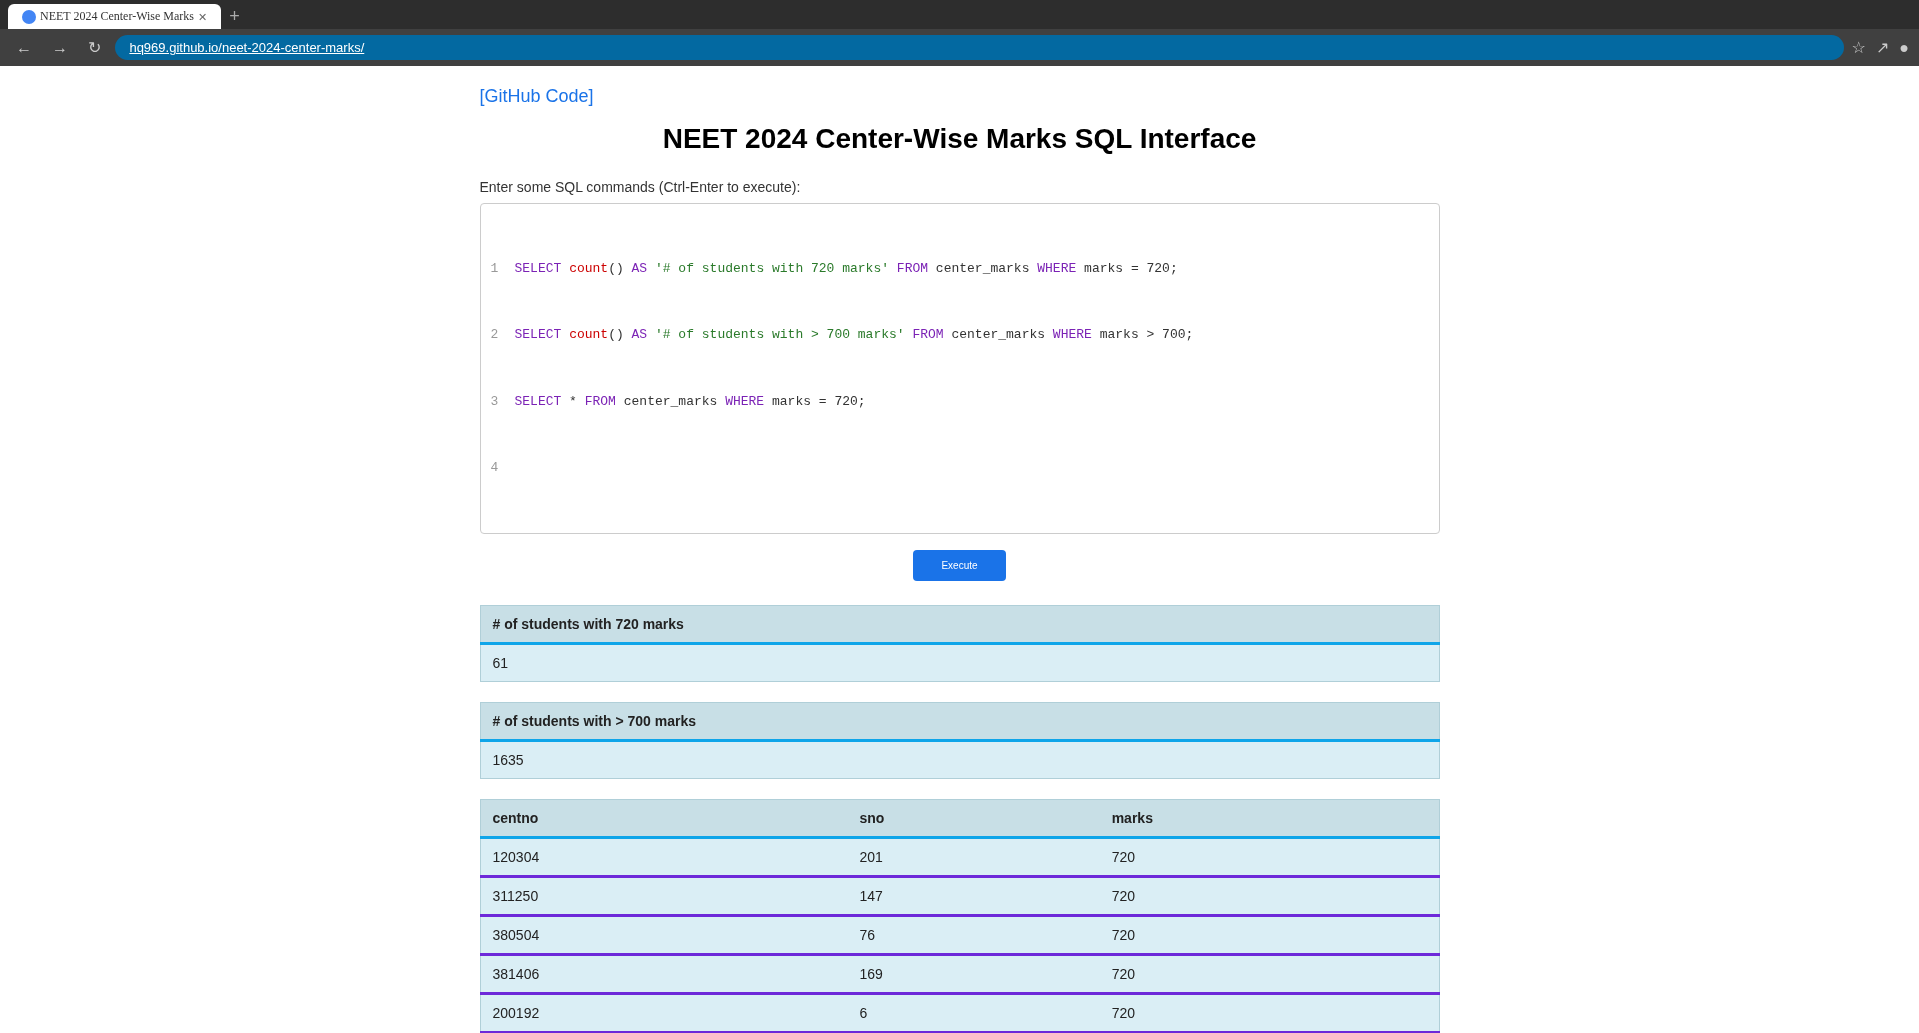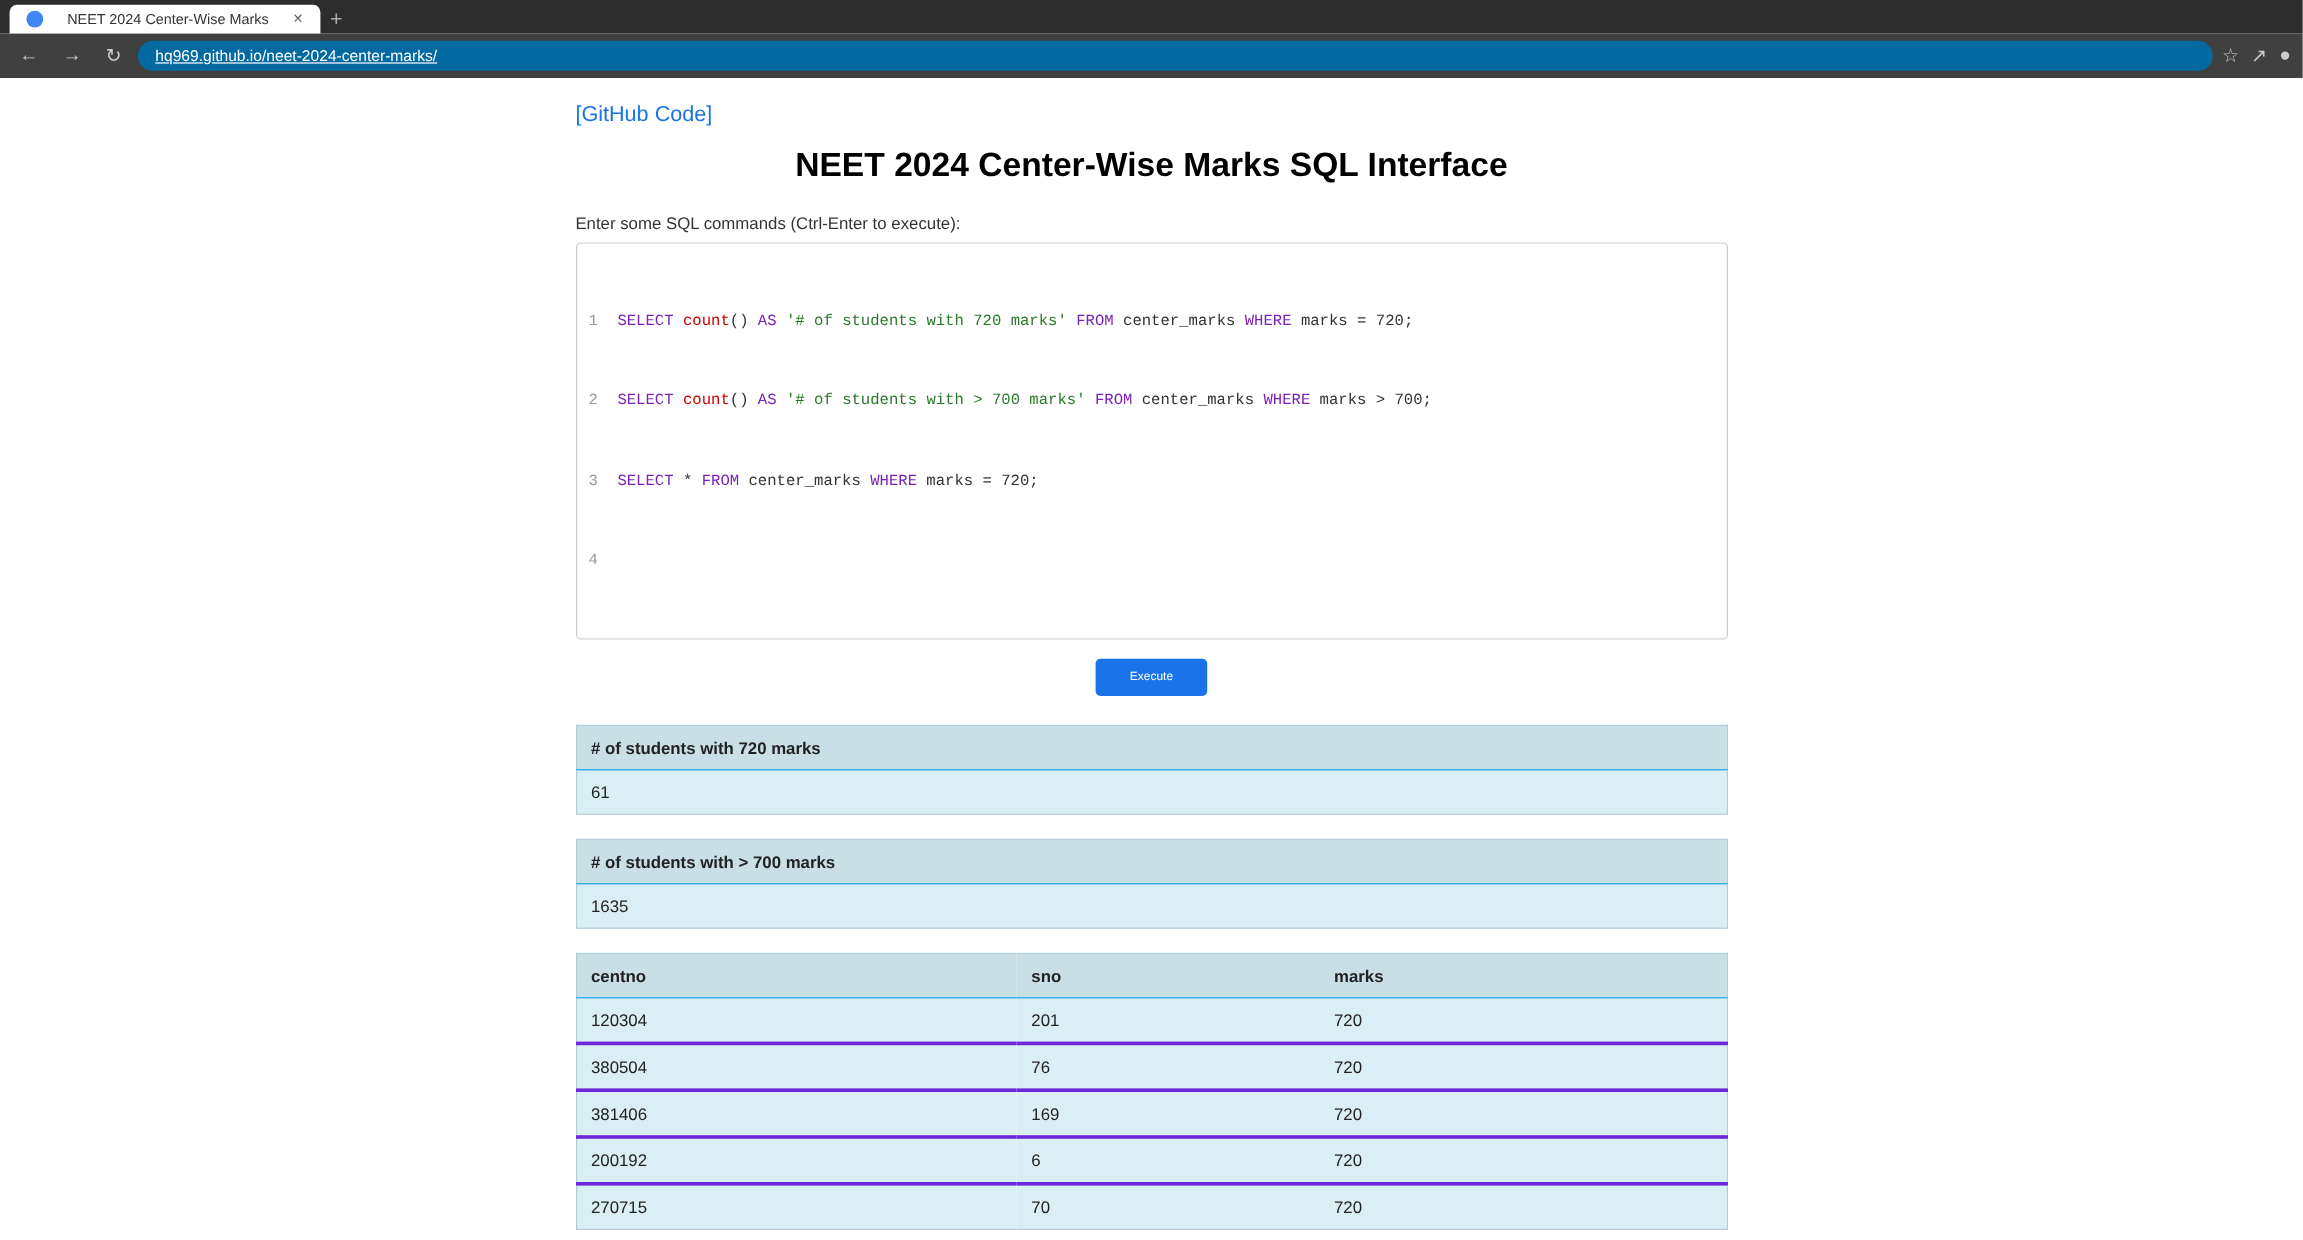--- a/index.html
+++ b/index.html
@@ -23,23 +23,24 @@
       padding: 4px 8px 0 8px;
     }
 
     .browser-tab {
       background: #fff;
       color: #333;
       padding: 5px 14px;
       border-radius: 6px 6px 0 0;
       font-size: 12px;
       display: flex;
-      align-items: flex-start;
-      gap: 20px;
+      align-items: flex-end;
+      gap: 4px;
       min-width: 180px;
+      font-family: Liberation Serif, serif;
     }
 
     .browser-tab .tab-icon {
       width: 14px;
       height: 14px;
       background: #4285f4;
       border-radius: 50%;
       display: inline-block;
     }
 
@@ -150,21 +151,21 @@
       width: 100%;
       border-collapse: collapse;
       border: 1px solid #b0cfd8;
     }
 
     .result-table th {
       background: #c8dfe6;
       padding: 10px 12px;
       text-align: left;
       font-weight: bold;
-      border-bottom: 1px solid #0ea5e9;
+      border-bottom: 3px solid #0ea5e9;
       color: #222;
     }
 
     .result-table td {
       background: #daeef5;
       padding: 10px 12px;
       border-bottom: 3px solid #6d28d9;
       color: #222;
     }
 
@@ -330,20 +331,25 @@
             <th>marks</th>
           </tr>
       </thead>
       <tbody id="table3-body">
       <tr>
             <td>120304</td>
             <td>201</td>
             <td>720</td>
           </tr>
           <tr>
+            <td>311250</td>
+            <td>147</td>
+            <td>720</td>
+          </tr>
+          <tr>
             <td>380504</td>
             <td>76</td>
             <td>720</td>
           </tr>
           <tr>
             <td>381406</td>
             <td>169</td>
             <td>720</td>
           </tr>
           <tr>

